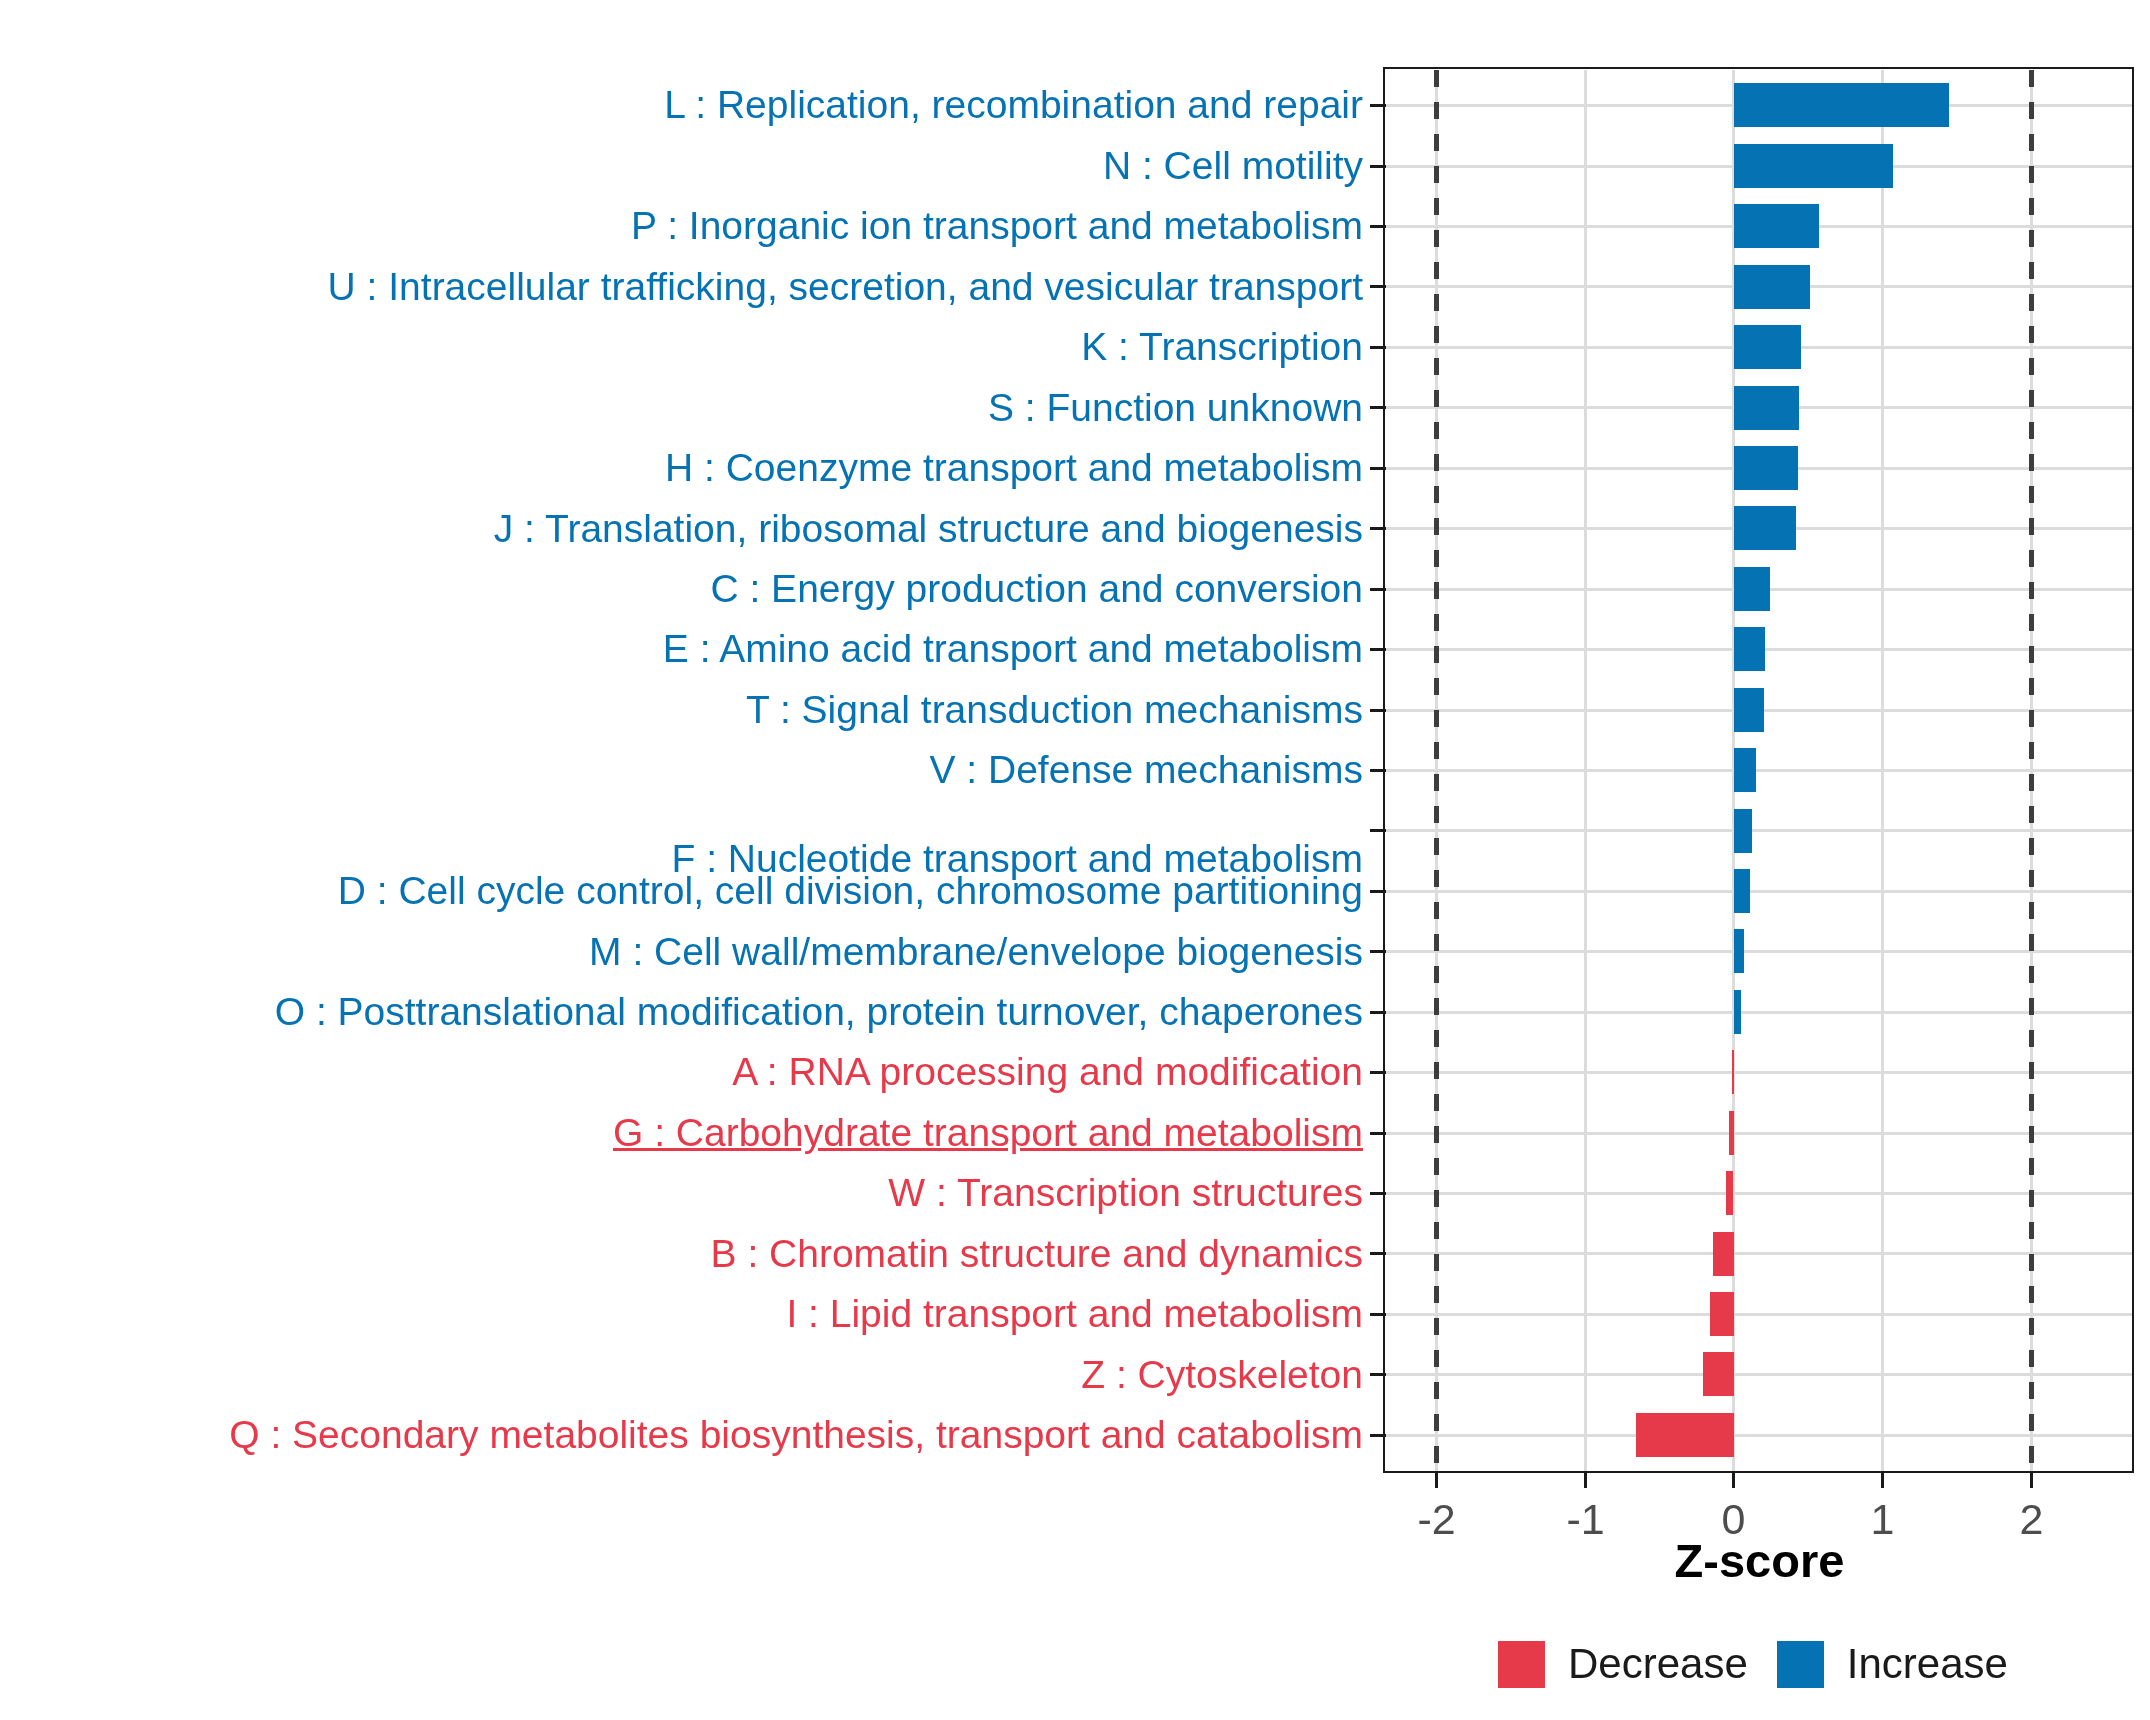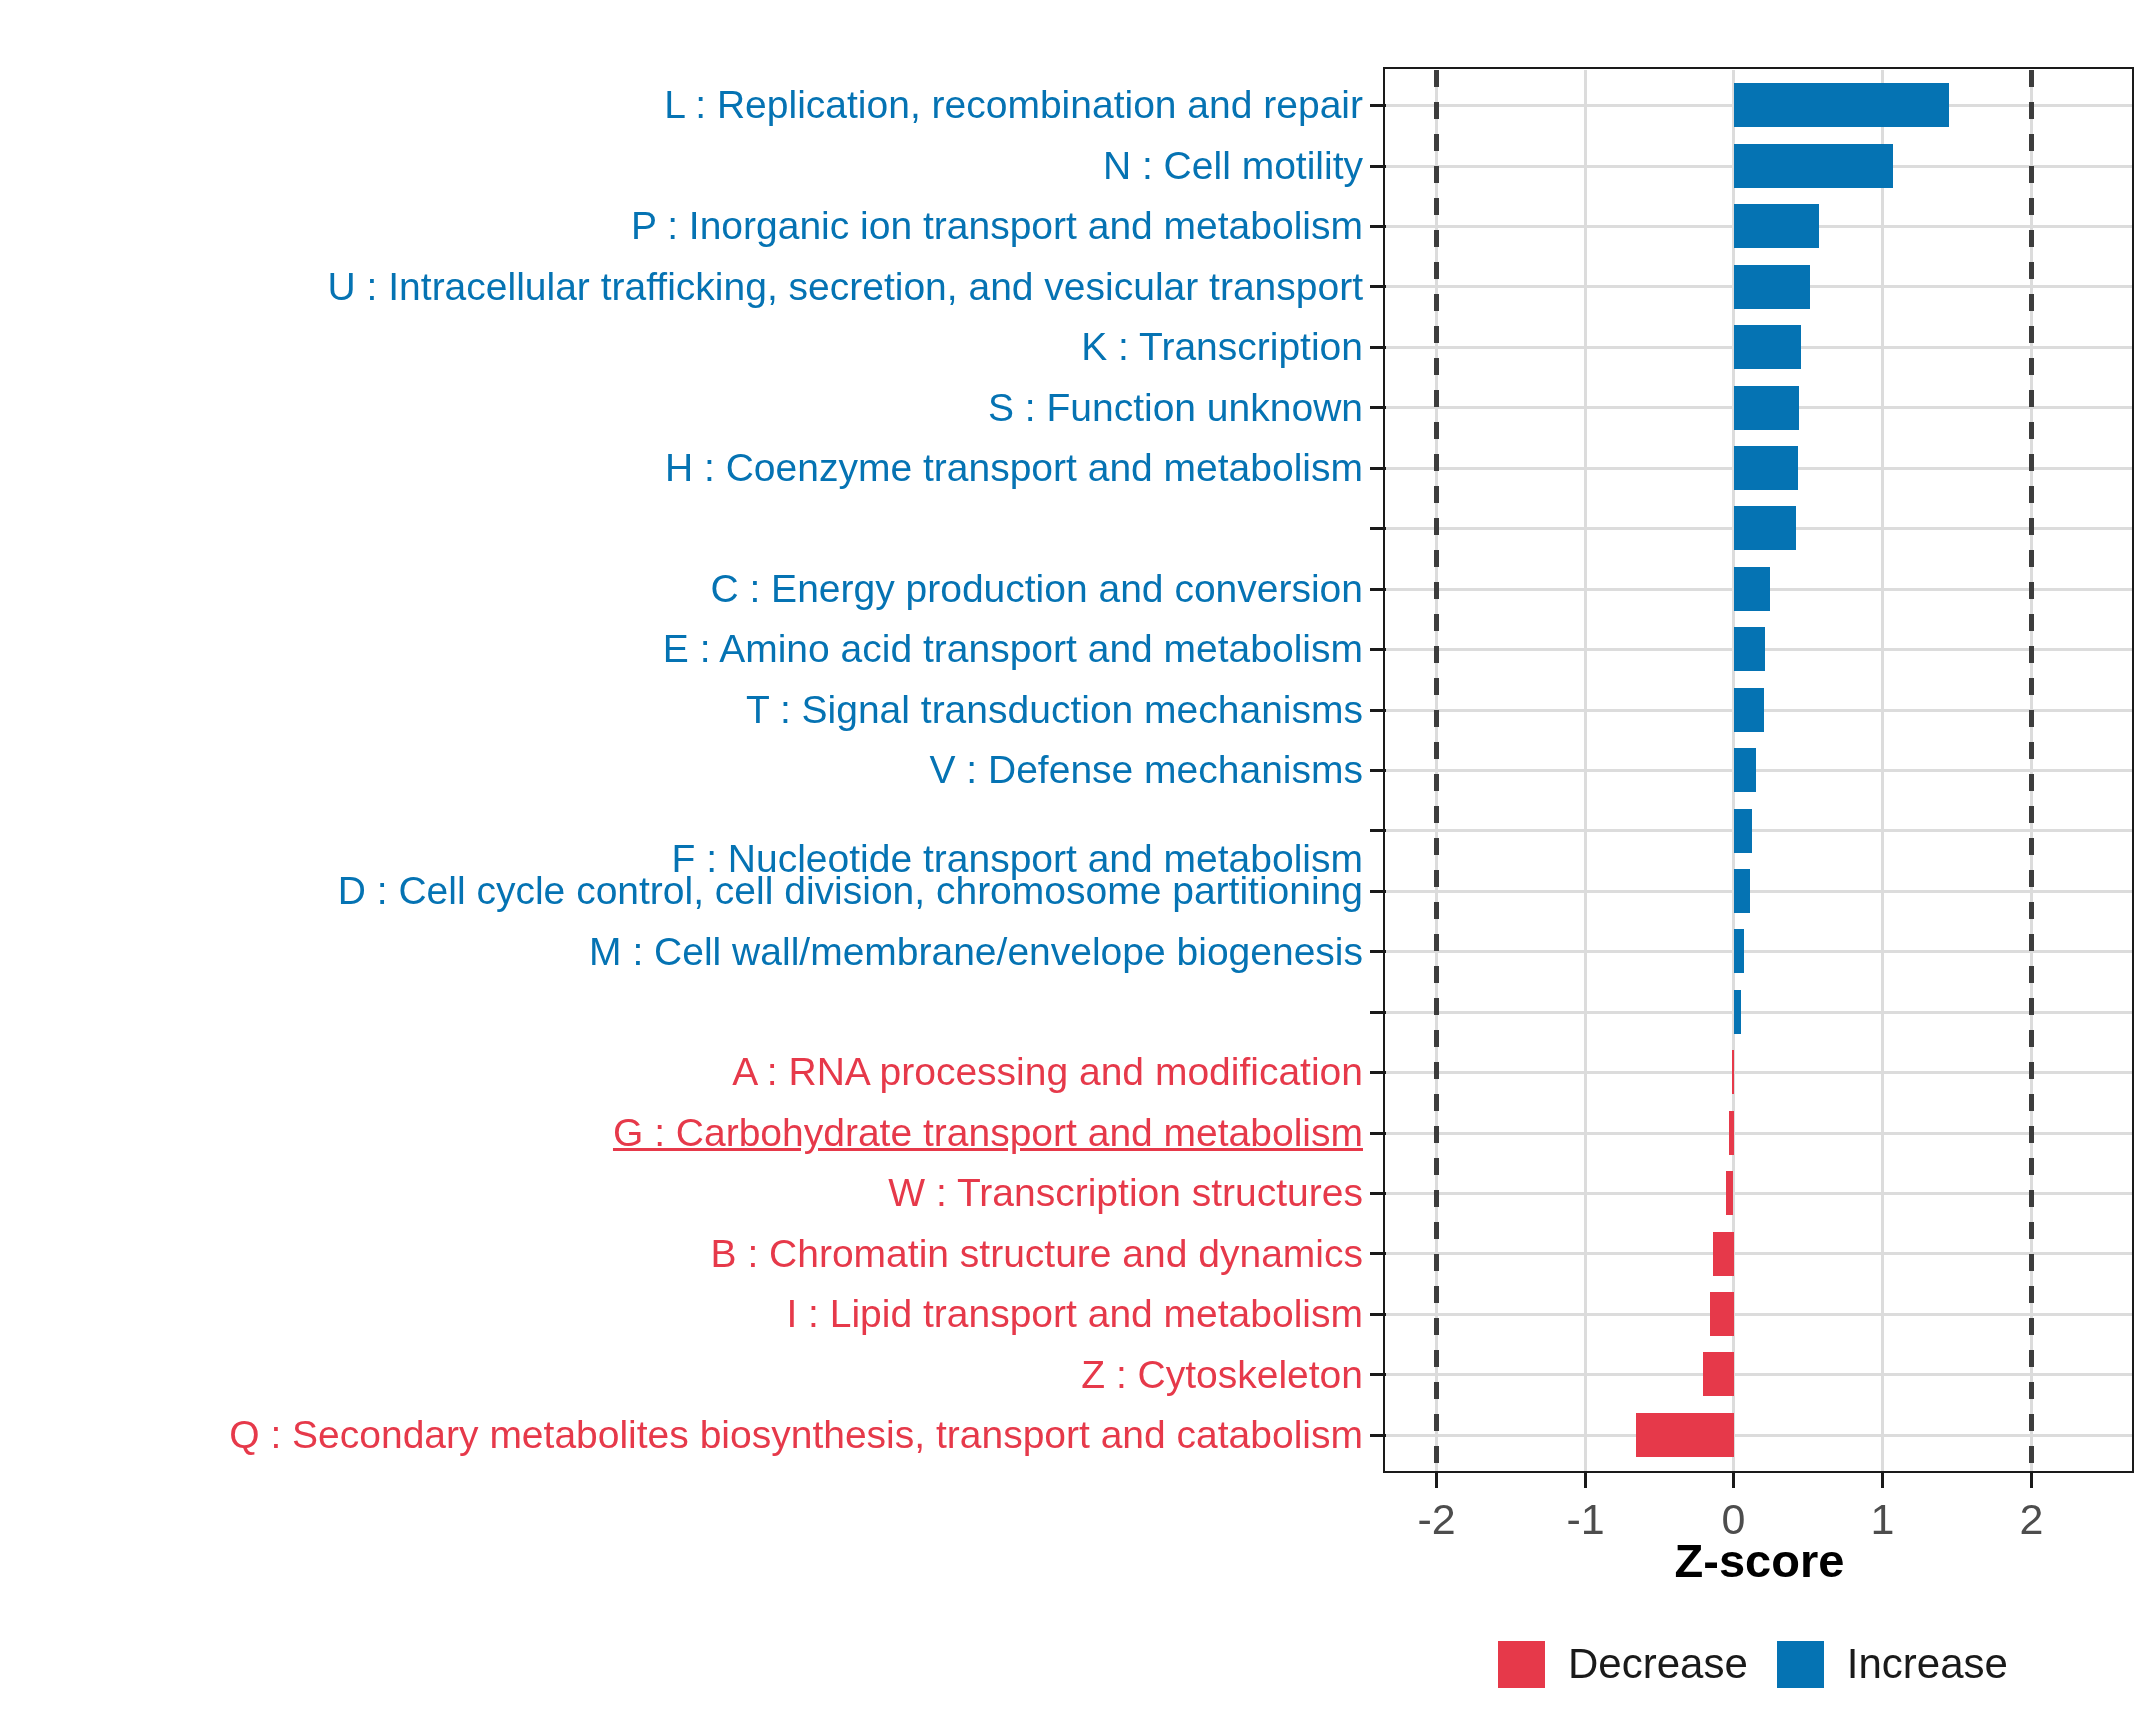--- a/index.html
+++ b/index.html
@@ -113,20 +113,21 @@
     <div class="hgrid" style="left: 1386px; top: 406px; width: 747px; height: 2.9px;"></div>
     <div class="ytick" style="left: 1370px; top: 406px; width: 16px; height: 2.9px;"></div>
     <div class="cat-label" style="left: 0px; top: 378px; width: 1363px; color: rgb(5, 115, 179);">S : Function unknown</div>
     <div class="bar" style="left: 1734px; top: 386px; width: 65px; height: 44px; background: rgb(5, 115, 179);"></div>
     <div class="hgrid" style="left: 1386px; top: 467px; width: 747px; height: 2.9px;"></div>
     <div class="ytick" style="left: 1370px; top: 467px; width: 16px; height: 2.9px;"></div>
     <div class="cat-label" style="left: 0px; top: 438px; width: 1363px; color: rgb(5, 115, 179);">H : Coenzyme transport and metabolism</div>
     <div class="bar" style="left: 1734px; top: 446px; width: 64px; height: 44px; background: rgb(5, 115, 179);"></div>
     <div class="hgrid" style="left: 1386px; top: 527px; width: 747px; height: 2.9px;"></div>
     <div class="ytick" style="left: 1370px; top: 527px; width: 16px; height: 2.9px;"></div>
+    <div class="cat-label" style="left: 0px; top: 499px; width: 1363px; color: rgb(5, 115, 179);">J : Translation, ribosomal structure and biogenesis</div>
     <div class="bar" style="left: 1734px; top: 506px; width: 62px; height: 44px; background: rgb(5, 115, 179);"></div>
     <div class="hgrid" style="left: 1386px; top: 588px; width: 747px; height: 2.9px;"></div>
     <div class="ytick" style="left: 1370px; top: 588px; width: 16px; height: 2.9px;"></div>
     <div class="cat-label" style="left: 0px; top: 559px; width: 1363px; color: rgb(5, 115, 179);">C : Energy production and conversion</div>
     <div class="bar" style="left: 1734px; top: 567px; width: 36px; height: 44px; background: rgb(5, 115, 179);"></div>
     <div class="hgrid" style="left: 1386px; top: 648px; width: 747px; height: 2.9px;"></div>
     <div class="ytick" style="left: 1370px; top: 648px; width: 16px; height: 2.9px;"></div>
     <div class="cat-label" style="left: 0px; top: 619px; width: 1363px; color: rgb(5, 115, 179);">E : Amino acid transport and metabolism</div>
     <div class="bar" style="left: 1734px; top: 627px; width: 31px; height: 44px; background: rgb(5, 115, 179);"></div>
     <div class="hgrid" style="left: 1386px; top: 709px; width: 747px; height: 2.9px;"></div>
@@ -144,20 +145,21 @@
     <div class="hgrid" style="left: 1386px; top: 890px; width: 747px; height: 2.9px;"></div>
     <div class="ytick" style="left: 1370px; top: 890px; width: 16px; height: 2.9px;"></div>
     <div class="cat-label" style="left: 0px; top: 861px; width: 1363px; color: rgb(5, 115, 179);">D : Cell cycle control, cell division, chromosome partitioning</div>
     <div class="bar" style="left: 1734px; top: 869px; width: 16.3px; height: 44px; background: rgb(5, 115, 179);"></div>
     <div class="hgrid" style="left: 1386px; top: 950px; width: 747px; height: 2.9px;"></div>
     <div class="ytick" style="left: 1370px; top: 950px; width: 16px; height: 2.9px;"></div>
     <div class="cat-label" style="left: 0px; top: 922px; width: 1363px; color: rgb(5, 115, 179);">M : Cell wall/membrane/envelope biogenesis</div>
     <div class="bar" style="left: 1734px; top: 929px; width: 10.4px; height: 44px; background: rgb(5, 115, 179);"></div>
     <div class="hgrid" style="left: 1386px; top: 1011px; width: 747px; height: 2.9px;"></div>
     <div class="ytick" style="left: 1370px; top: 1011px; width: 16px; height: 2.9px;"></div>
+    <div class="cat-label" style="left: 0px; top: 982px; width: 1363px; color: rgb(5, 115, 179);">O : Posttranslational modification, protein turnover, chaperones</div>
     <div class="bar" style="left: 1734px; top: 990px; width: 6.7px; height: 44px; background: rgb(5, 115, 179);"></div>
     <div class="hgrid" style="left: 1386px; top: 1071px; width: 747px; height: 2.9px;"></div>
     <div class="ytick" style="left: 1370px; top: 1071px; width: 16px; height: 2.9px;"></div>
     <div class="cat-label" style="left: 0px; top: 1042px; width: 1363px; color: rgb(230, 57, 74);">A : RNA processing and modification</div>
     <div class="bar" style="left: 1732px; top: 1050px; width: 1.8px; height: 44px; background: rgb(230, 57, 74);"></div>
     <div class="hgrid" style="left: 1386px; top: 1132px; width: 747px; height: 2.9px;"></div>
     <div class="ytick" style="left: 1370px; top: 1132px; width: 16px; height: 2.9px;"></div>
     <div class="cat-label" style="left: 0px; top: 1103px; width: 1363px; color: rgb(230, 57, 74); text-decoration: underline;">G : Carbohydrate transport and metabolism</div>
     <div class="bar" style="left: 1729px; top: 1111px; width: 4.5px; height: 44px; background: rgb(230, 57, 74);"></div>
     <div class="hgrid" style="left: 1386px; top: 1192px; width: 747px; height: 2.9px;"></div>

